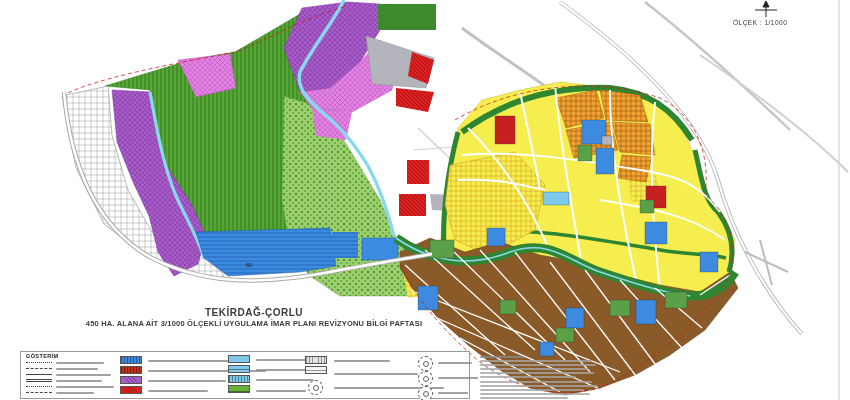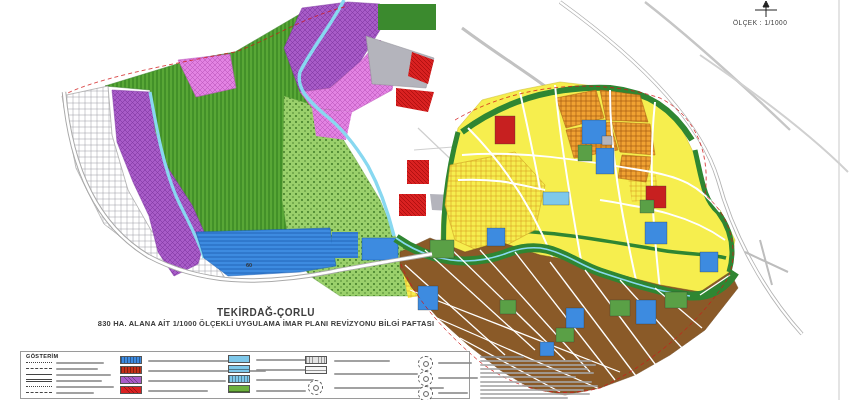--- a/index.html
+++ b/index.html
@@ -1,20 +1,20 @@
 <!DOCTYPE html>
 <html><head>
 <meta charset="utf-8">
 <style>
   html,body{margin:0;padding:0;background:#fff;}
   #page{position:relative;width:850px;height:400px;background:#ffffff;overflow:hidden;
         font-family:"Liberation Sans", sans-serif;}
   .abs{position:absolute;}
   
-  #title-block{left:56px;top:307px;width:420px;text-align:center;color:#3d3d3d;}
+  #title-block{left:44px;top:307px;width:420px;text-align:center;color:#3d3d3d;}
   #title-line1{font-size:10px;font-weight:bold;letter-spacing:.5px;line-height:12px;}
   #title-line2,#title-line3{font-size:7.5px;font-weight:bold;line-height:10px;letter-spacing:.2px;}
   
   #scale-label{left:733px;top:19px;width:110px;font-size:6.5px;color:#333;letter-spacing:.5px;}
   
   #legend-box{left:20px;top:351px;width:448px;height:46px;border:1px solid #9a9a9a;background:#fff;}
   #legend-header{left:26px;top:353px;font-size:5.5px;font-weight:bold;color:#222;letter-spacing:.4px;}
   .blur{position:absolute;background:#8a8a8a;height:2px;border-radius:1px;opacity:.8;}
   .blur.lt{background:#a5a5a5;}
   .lsample{position:absolute;height:0;border-top:1px dashed #444;width:26px;}
@@ -216,21 +216,21 @@
       <polygon points="766,1 763,7 769,7"></polygon>
     </g>
   </svg>
 
   <span class="abs" style="left:246px;top:262px;font-size:5.5px;color:#333;font-weight:bold">60</span>
 
   <span class="abs" id="scale-label">ÖLÇEK : 1/1000</span>
 
   <div class="abs" id="title-block">
     <div id="title-line1">TEKİRDAĞ-ÇORLU</div>
-    <div id="title-line3">830 HA. ALANA AİT 1/1000 ÖLÇEKLİ UYGULAMA İMAR PLANI REVİZYONU BİLGİ PAFTASI</div>
+    <div id="title-line3">450 HA. ALANA AİT 3/1000 ÖLÇEKLİ UYGULAMA İMAR PLANI REVİZYONU BİLGİ PAFTASI</div>
   </div>
 
   <div class="abs" id="legend-box"></div>
   <span class="abs" id="legend-header">GÖSTERİM</span>
 
   <div>
     <div class="lsample dots abs" style="left:26px;top:362px"></div>
       <div class="blur abs" style="left:56px;top:362px;width:48px"></div>
     <div class="lsample abs" style="left:26px;top:368px"></div>
       <div class="blur abs" style="left:56px;top:368px;width:42px"></div>

